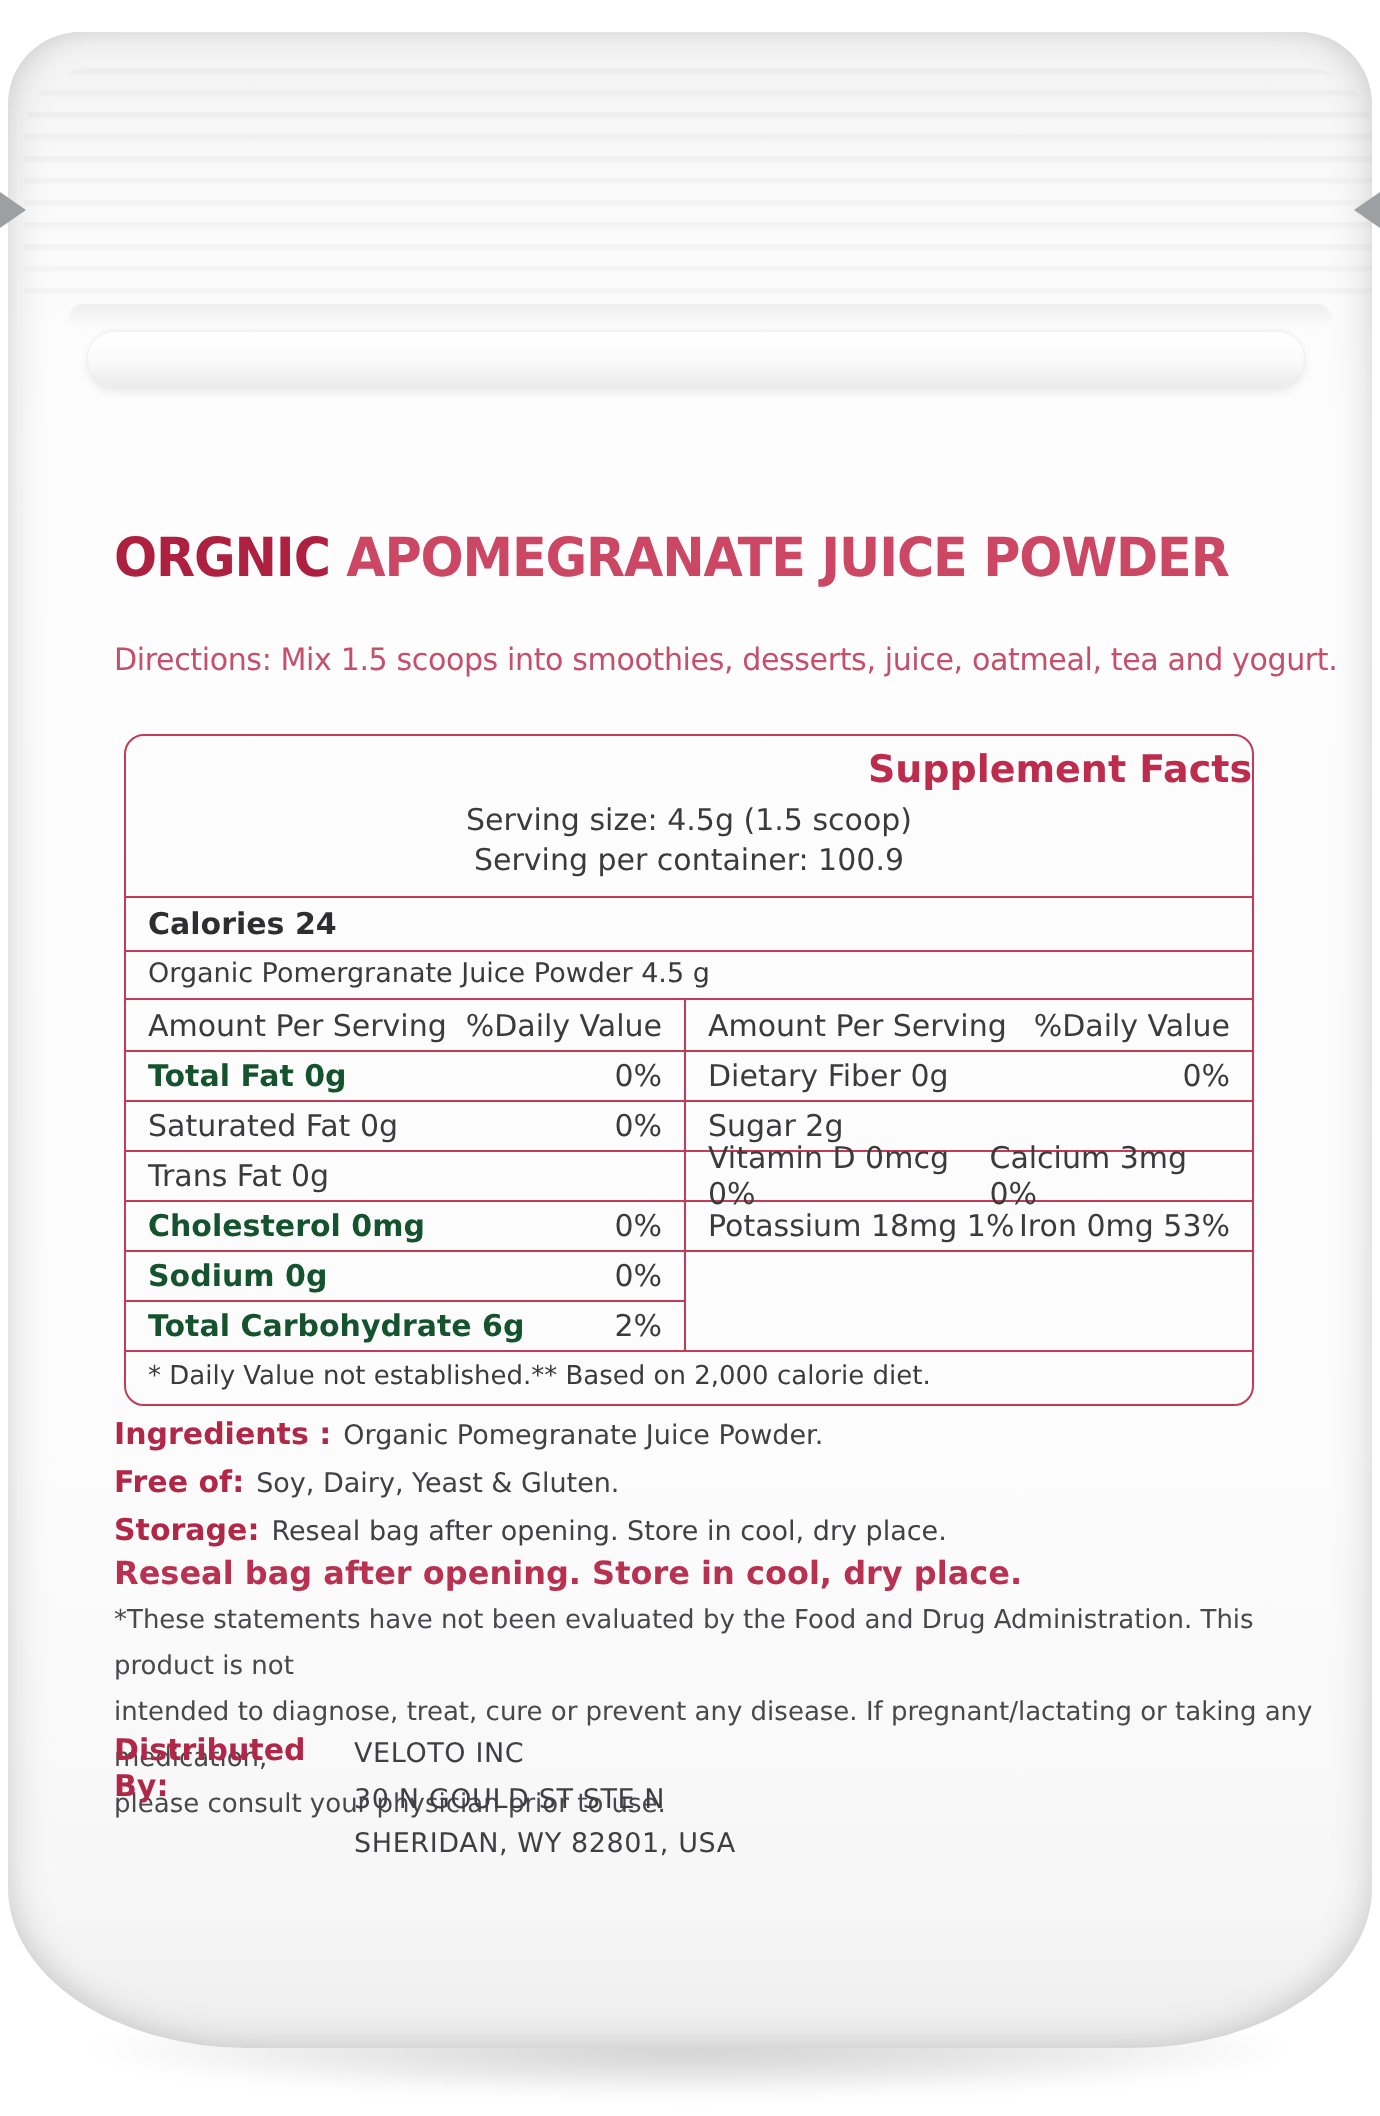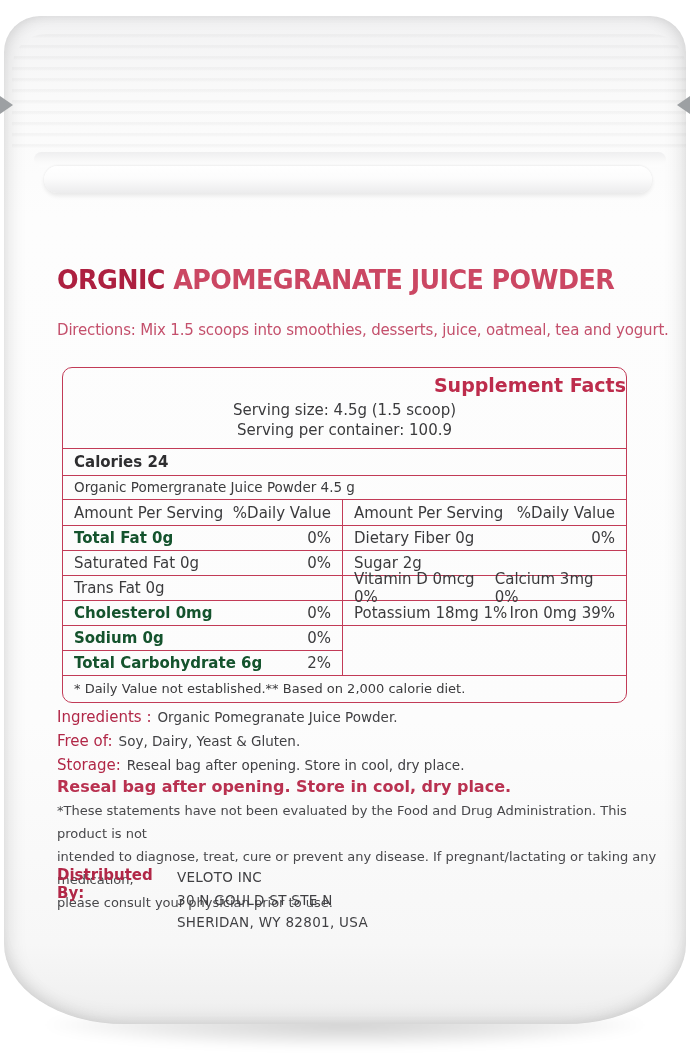--- a/index.html
+++ b/index.html
@@ -77,21 +77,21 @@
   .sf-col-l{ width:280px; border-right:1.4px solid #c23b57; }
   .sf-col-r{ flex:1; }
   .sf-row{ display:flex; justify-content:space-between; align-items:center;
     height:25px; padding:0 11px; font-size:15px; border-top:1.2px solid #c23b57; }
   .sf-row:first-child{ border-top:none; }
   .sf-row .b{ font-weight:bold; color:#14532d; }
   .sf-foot{ border-top:1.4px solid #c23b57; font-size:13px; padding:5px 11px 6px; }
 
   
   .info-line{ position:absolute; left:57px; width:595px; font-size:13.5px; color:#414144; white-space:nowrap; }
-  .info-line .lbl{ font-size:15px; font-weight:normal; color:#b12747; margin-right:6px; }
+  .info-line .lbl{ font-size:15px; font-weight:bold; color:#b12747; margin-right:6px; }
   .reseal-line{ position:absolute; left:57px; font-size:16px; font-weight:bold; color:#b93150; }
   .disclaimer{ position:absolute; left:57px; top:799px; width:600px;
     font-size:13px; line-height:23px; color:#48484b; }
   .distributed{ position:absolute; left:57px; top:866px; display:flex; }
   .distributed .lbl{ font-size:15px; font-weight:bold; color:#b12747; width:108px; }
   .distributed .addr{ margin-left:12px; font-size:13.5px; line-height:22.5px; color:#3f3f42; letter-spacing:0.3px; }
 </style>
 </head>
 <body>
 
@@ -168,21 +168,21 @@
         <div class="sf-row">
           <span>Sugar 2g</span>
           <span></span>
         </div>
         <div class="sf-row">
           <span>Vitamin D 0mcg 0%</span>
           <span>Calcium 3mg 0%</span>
         </div>
         <div class="sf-row">
           <span>Potassium 18mg 1%</span>
-          <span>Iron 0mg 39%</span>
+          <span>Iron 0mg 53%</span>
         </div>
         <div class="sf-row">
           <span></span>
           <span></span>
         </div>
       </div>
     </div>
 
     <div class="sf-foot">* Daily Value not established.** Based on 2,000 calorie diet.</div>
   </div>

